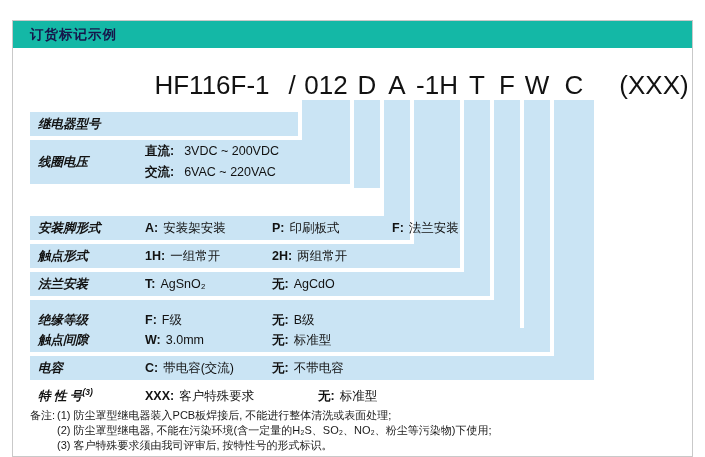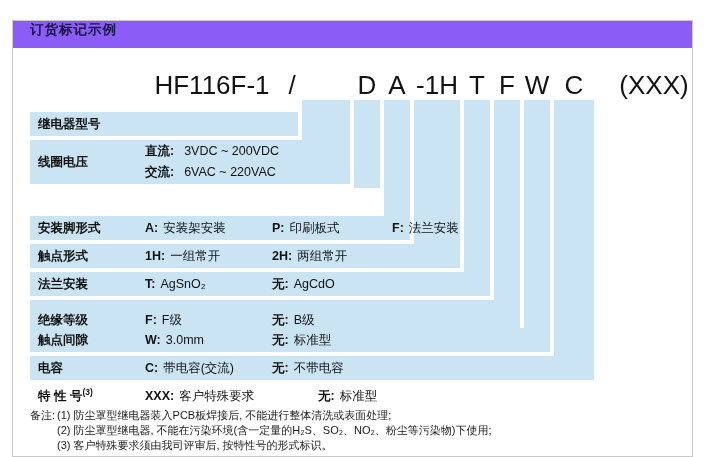--- a/index.html
+++ b/index.html
@@ -6,36 +6,36 @@
   .page {
     position:relative; width:705px; height:457px; background:#ffffff;
     font-family:"Liberation Sans", sans-serif; color:#111; overflow:hidden;
   }
   .frame {
     position:absolute; left:12px; top:20px; width:679px; height:435px;
     border:1px solid #c9c9c9; background:transparent;
   }
   .titlebar {
     position:absolute; left:13px; top:21px; width:679px; height:27px;
-    background:#8b5cf6; display:flex; 
+    background:#14b8a6; display:flex; align-items:center;
   }
   .titlebar .title { padding-left:17px; font-weight:bold; font-size:13.5px; color:#16164a; letter-spacing:1px; }
 
   .seg {
     position:absolute; top:70px; height:30px; line-height:30px;
     text-align:center; font-size:26px; color:#121212; white-space:nowrap;
   }
 
   .col { position:absolute; top:100px; background:#cae4f4; }
 
   .row { position:absolute; left:30px; background:#cae4f4; }
   .row.white-bg { background:transparent; }
   .row .label {
     position:absolute; left:8px; top:50%; transform:translateY(-50%);
-    font-weight:bold; font-size:12.5px; white-space:nowrap; color:#121212;
+    font-weight:bold; font-size:12.5px; white-space:nowrap; color:#121212;font-style:italic;
   }
   .row .label sup { font-size:8.5px; }
   .item {
     position:absolute; top:50%; transform:translateY(-50%);
     font-size:12.5px; white-space:nowrap; color:#121212;
   }
   .item b { font-weight:bold; margin-right:5px; }
   .vlines { position:absolute; left:115px; top:1px; font-size:12.5px; }
   .vlines .vline { line-height:21px; height:21px; white-space:nowrap; }
   .vlines b { font-weight:bold; margin-right:10px; }
@@ -54,20 +54,21 @@
 <div class="page">
 
   <div class="frame"></div>
 
   <div class="titlebar">
     <span class="title">订货标记示例</span>
   </div>
 
   <span class="seg" style="left:142px;width:140px">HF116F-1</span>
   <span class="seg" style="left:284px;width:16px">/</span>
+  <span class="seg" style="left:302px;width:48px">012</span>
   <span class="seg" style="left:354px;width:26px">D</span>
   <span class="seg" style="left:384px;width:26px">A</span>
   <span class="seg" style="left:414px;width:46px">-1H</span>
   <span class="seg" style="left:464px;width:26px">T</span>
   <span class="seg" style="left:494px;width:26px">F</span>
   <span class="seg" style="left:524px;width:26px">W</span>
   <span class="seg" style="left:554px;width:40px">C</span>
   <span class="seg" style="left:618px;width:72px">(XXX)</span>
 
   <div class="col" style="left:302px;width:48px;height:40px"></div>

